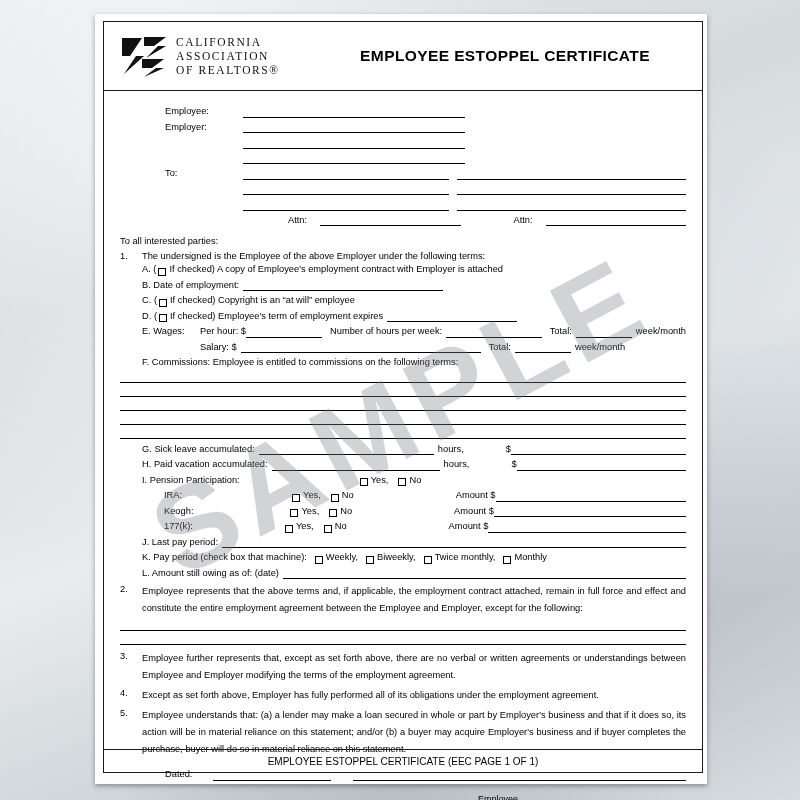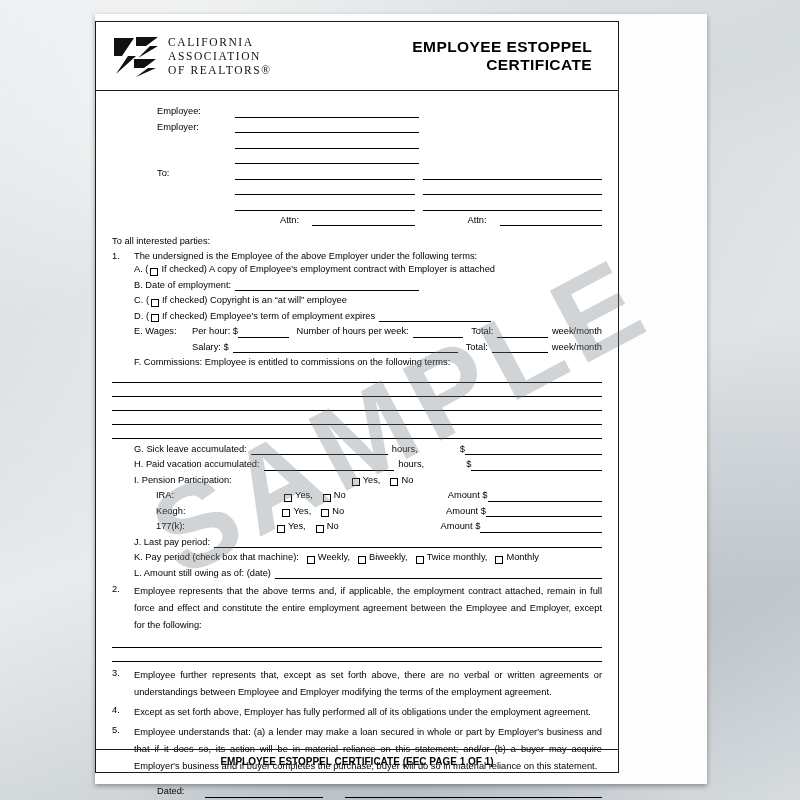--- a/index.html
+++ b/index.html
@@ -35,23 +35,23 @@
     position: absolute;
     left: 95px;
     top: 14px;
     width: 612px;
     height: 770px;
     background: #fdfdfd;
     box-shadow: 0 2px 5px rgba(0,0,0,0.35);
   }
   .inner {
     position: absolute;
-    left: 0;
+    left: 8px;
     top: 7px;
-    width: 524px;
+    width: 600px;
     height: 752px;
     border: 1px solid #1a1a1a;
     box-sizing: border-box;
     background: #ffffff;
   }
 
   
   .hdr {
     position: relative;
     height: 68px;
@@ -74,21 +74,21 @@
   }
   .logo-txt {
     font-family: "Liberation Serif", serif;
     font-size: 11.5px;
     letter-spacing: 1.6px;
     line-height: 14px;
     color: #111;
   }
   .hdr-title {
     flex: 1;
-    text-align: right;
+    text-align: center;
     padding-right: 26px;
   }
   .hdr-title .t1 {
     font-size: 15.5px;
     font-weight: bold;
     letter-spacing: 0.4px;
     color: #000;
   }
   .hdr-title .t2 {
     font-size: 10.5px;
@@ -195,21 +195,21 @@
     position: absolute;
     left: 0;
     right: 0;
     bottom: 0;
     border-top: 1px solid #1a1a1a;
     height: 22px;
     display: flex;
     align-items: center;
     justify-content: center;
     font-size: 10px;
-    font-weight: bold;
+    font-weight: normal;
   }
   .dated-row {
     display: flex;
     align-items: flex-end;
     margin-top: 10px;
   }
   .emp-caption {
     text-align: center;
     font-size: 9px;
     margin-top: 12px;

